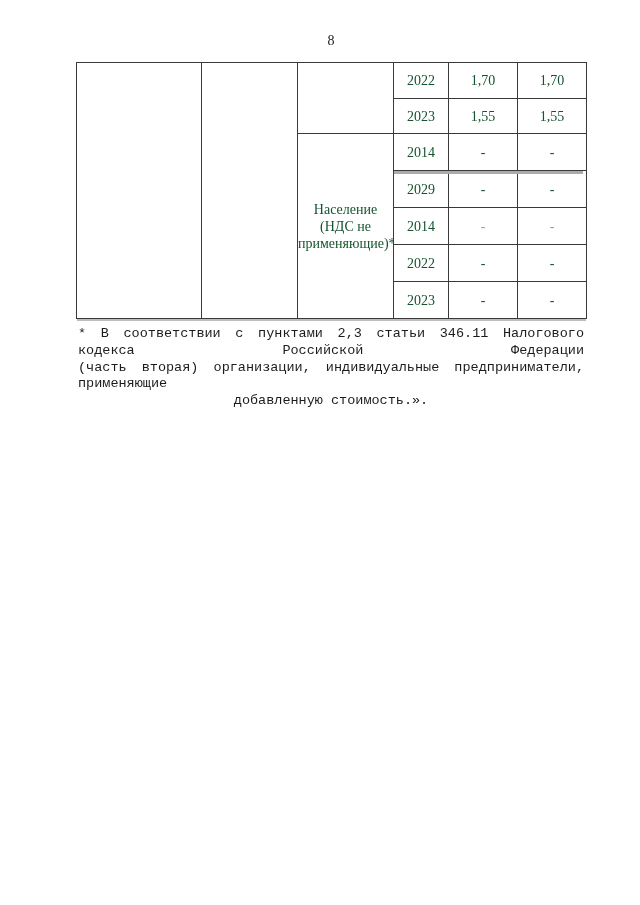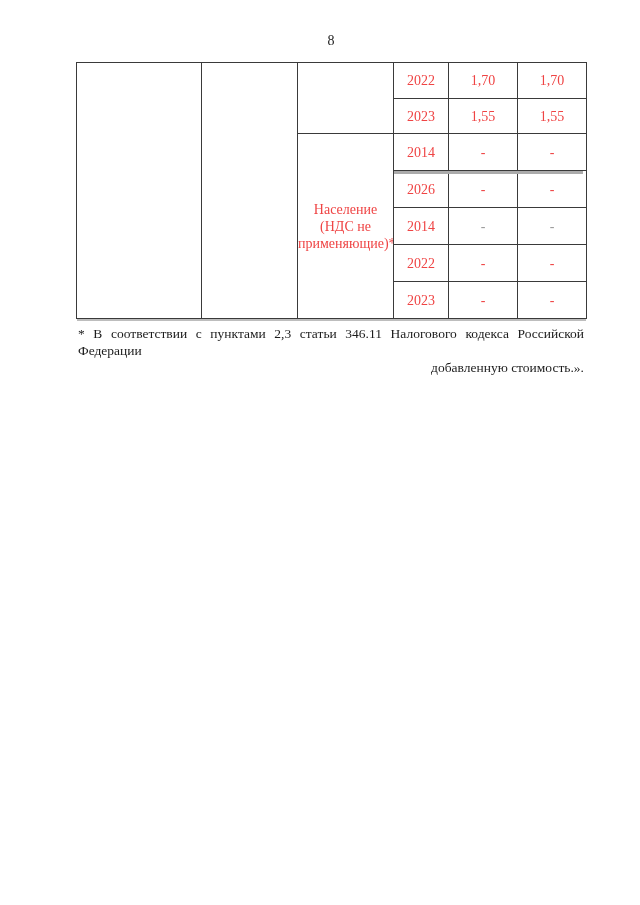--- a/index.html
+++ b/index.html
@@ -33,21 +33,21 @@
     border-collapse: collapse;
     table-layout: fixed;
   }
   table.tariff-table td {
     border: 1px solid #3a3a3a;
     padding: 0;
     text-align: center;
     vertical-align: middle;
     font-size: 14px;
     line-height: 17px;
-    color: #ef4444;
+    color: #14532d;
     overflow: hidden;
   }
   tr.r1 { height: 36px; }
   tr.r2 { height: 35px; }
   tr.r3, tr.r4, tr.r5, tr.r6, tr.r7 { height: 37px; }
   td.pop-cell { }
   .pop-line { display: block; }
   td.dash { color: #3d3d3d; }
   tr.r5 td.dash { color: #9c9c9c; }  
   
@@ -68,29 +68,30 @@
     background: #bdbdbd;
   }
   .footnote {
     position: absolute;
     top: 326px;
     left: 78px;
     width: 506px;
     font-size: 13.5px;
     line-height: 16.8px;
     color: #1c1c1c;
+    font-family: Liberation Mono, monospace;
   }
   .fn-line {
     text-align: justify;
   }
   .fn-line.jfull {
     text-align-last: justify;
   }
   .fn-line.last {
-    text-align: right;
+    text-align: center;
   }
 </style>
 </head>
 <body>
 
 <div class="page">
 
   <div class="page-number">8</div>
 
   <table class="tariff-table">
@@ -120,21 +121,21 @@
         <td rowspan="5" class="pop-cell">
           <span class="pop-line">Население</span>
           <span class="pop-line">(НДС не</span>
           <span class="pop-line">применяющие)*</span>
         </td>
         <td>2014</td>
         <td class="dash">-</td>
         <td class="dash">-</td>
       </tr>
       <tr class="r4">
-        <td>2026</td>
+        <td>2029</td>
         <td class="dash">-</td>
         <td class="dash">-</td>
       </tr>
       <tr class="r5">
         <td>2014</td>
         <td class="dash">-</td>
         <td class="dash">-</td>
       </tr>
       <tr class="r6">
         <td>2022</td>
@@ -147,16 +148,17 @@
         <td class="dash">-</td>
       </tr>
     </tbody>
   </table>
 
   <div class="scan-line-mid"></div>
   <div class="scan-line-bottom"></div>
 
   <div class="footnote">
     <div class="fn-line jfull">* В соответствии с пунктами 2,3 статьи 346.11 Налогового кодекса Российской Федерации</div>
+    <div class="fn-line jfull">(часть вторая) организации, индивидуальные предприниматели, применяющие</div>
     <div class="fn-line last">добавленную стоимость.».</div>
   </div>
 
 </div>
 
 </body></html>

